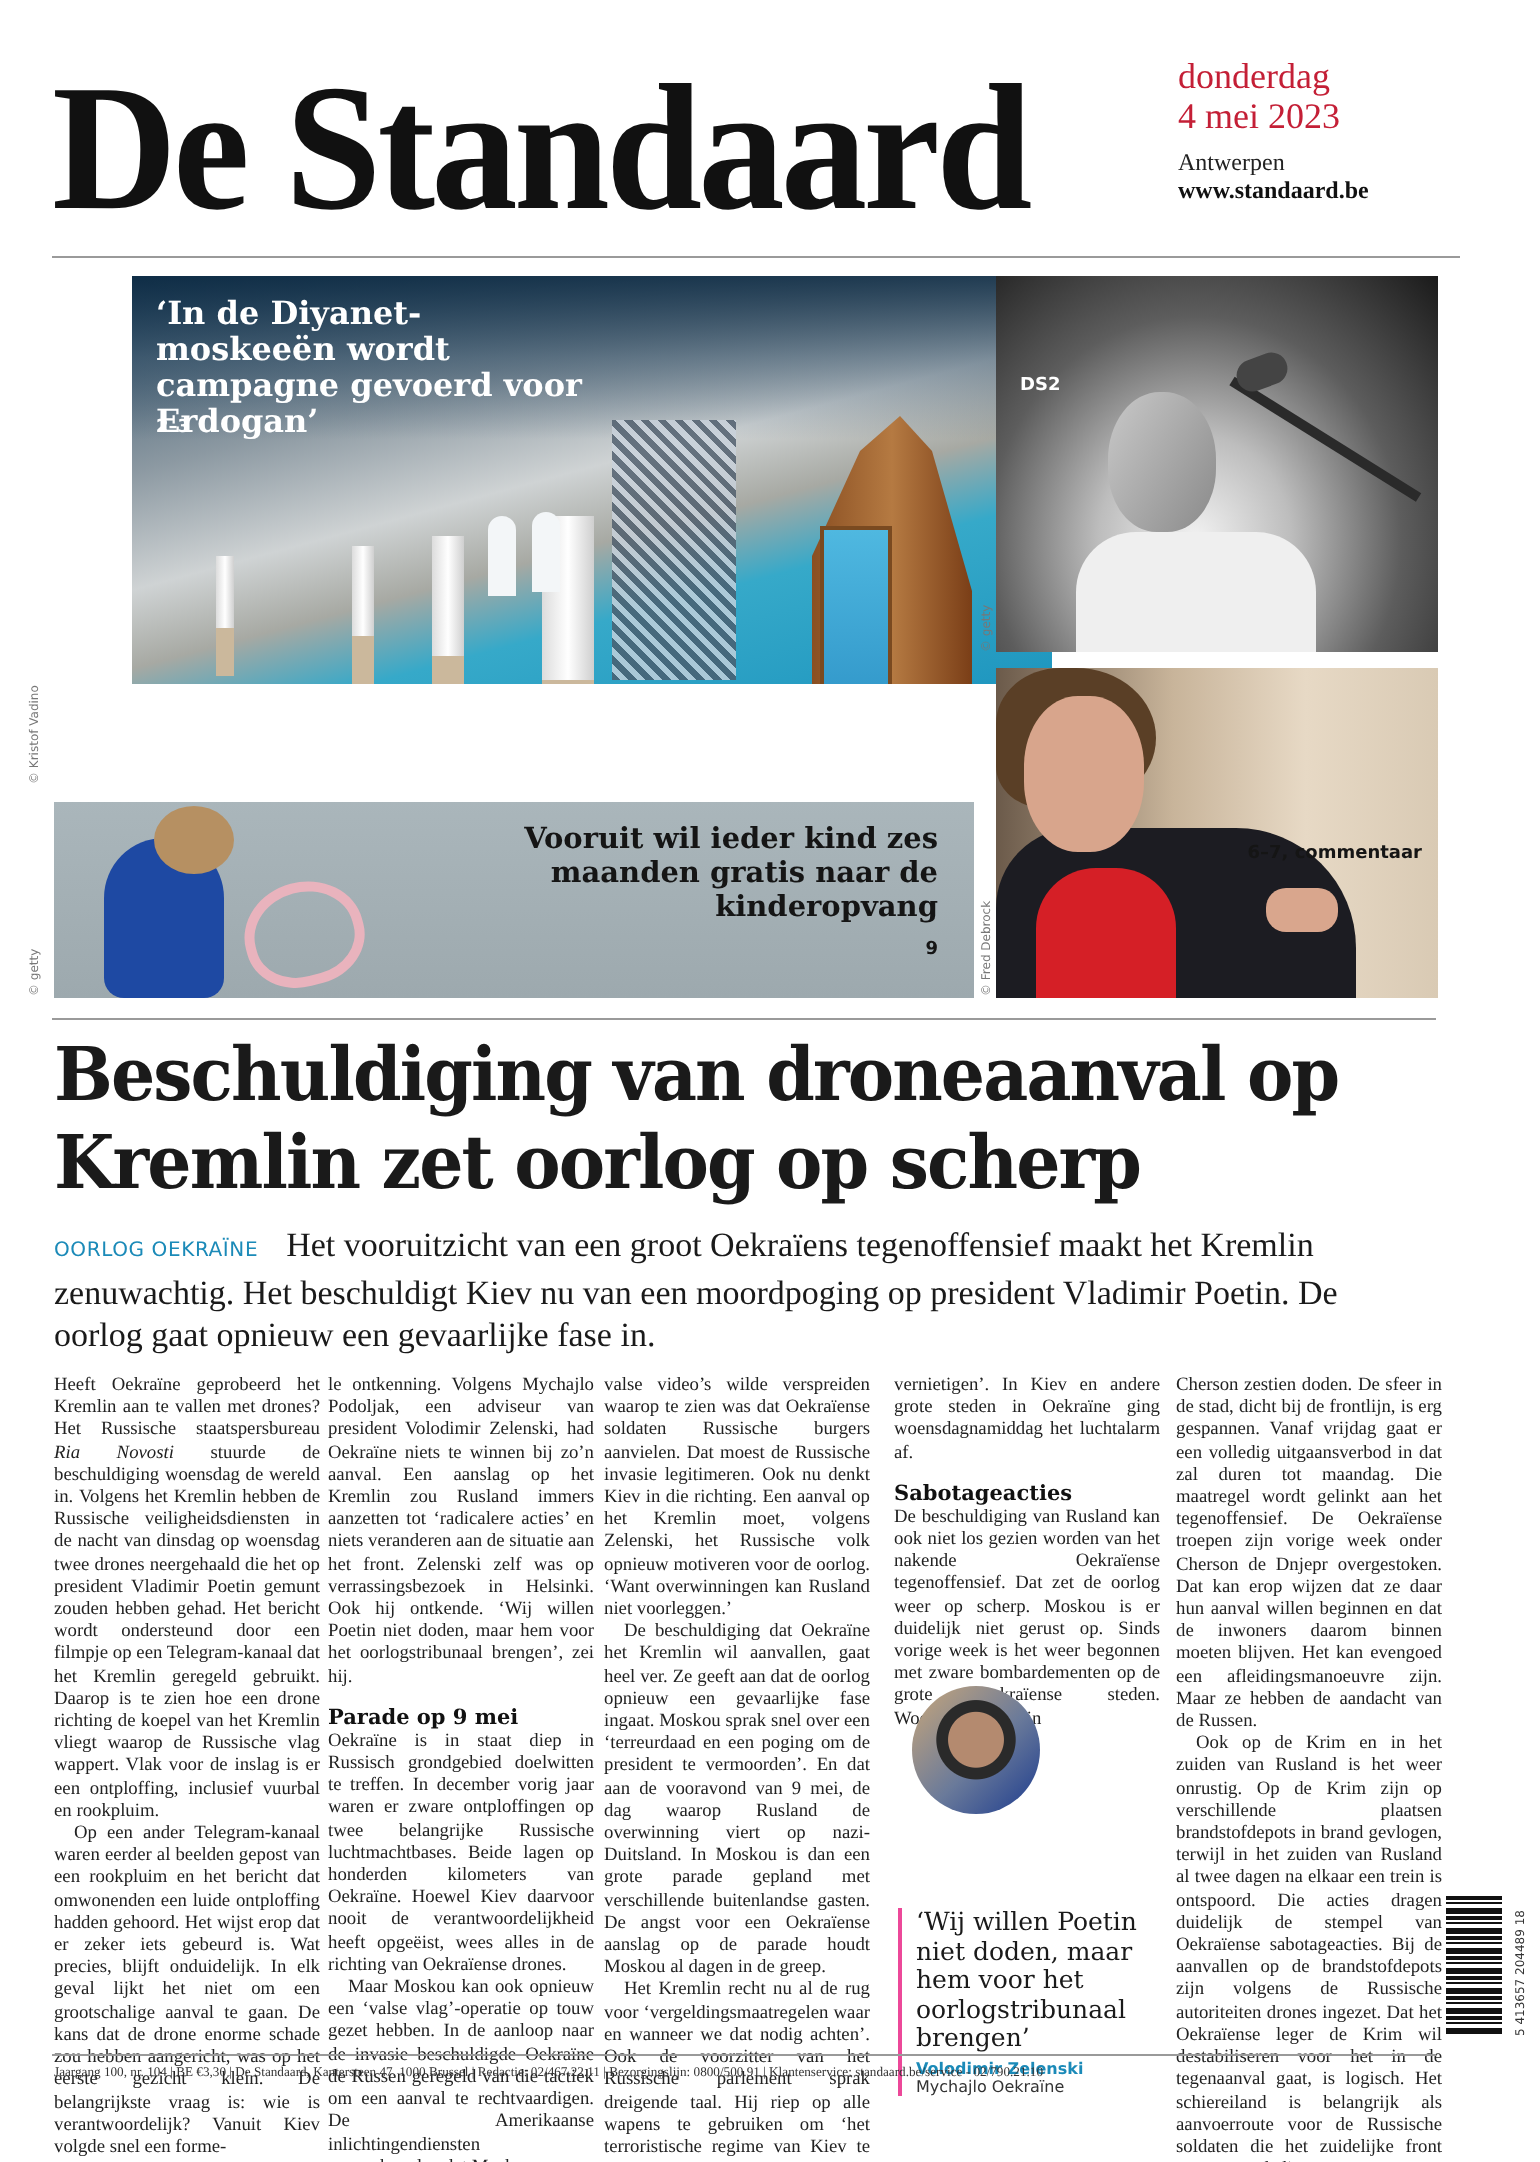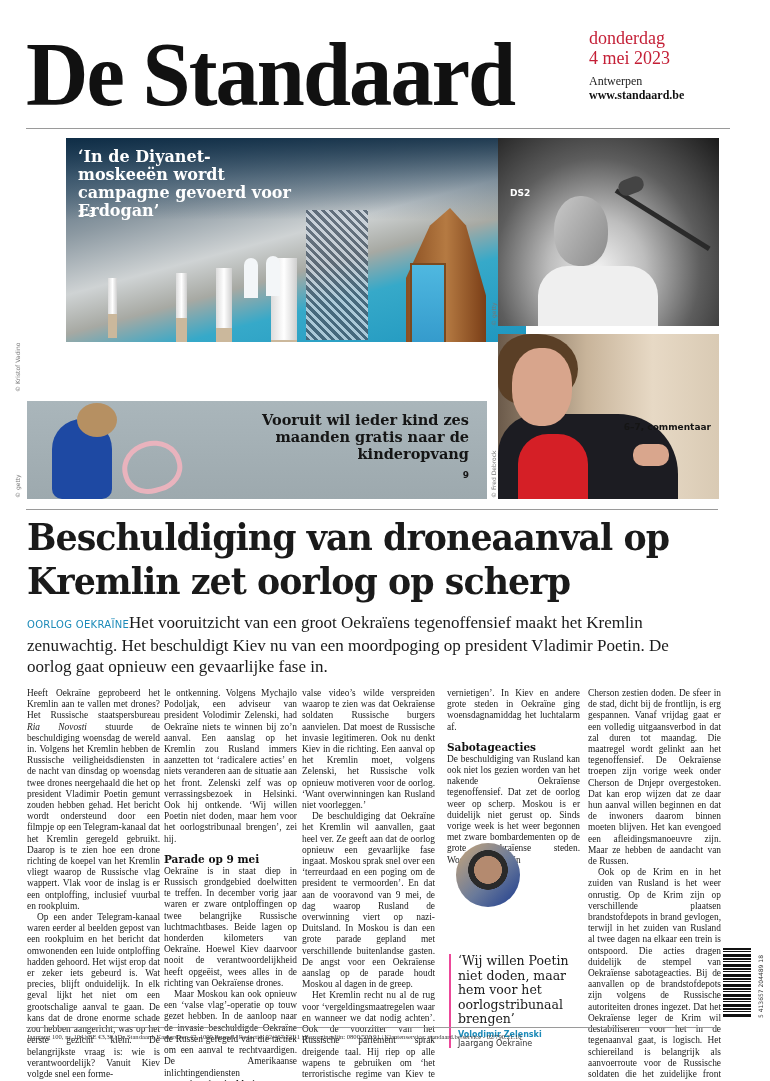--- a/index.html
+++ b/index.html
@@ -84,21 +84,21 @@
 
   .rule-mid { position: absolute; left: 26px; top: 509px; width: 692px; height: 1px; background: #9a9a9a; }
 
   
   .headline {
     position: absolute; left: 27px; top: 515px; width: 700px;
     font-family: "DejaVu Serif", serif; font-weight: 700; font-size: 37px; line-height: 44px; letter-spacing: -1px; color: #1a1a1a;
     transform: scaleX(0.94); transform-origin: left top;
   }
   .lead { position: absolute; left: 27px; top: 612px; width: 660px; font-family: "Liberation Serif", serif; font-size: 17px; line-height: 21px; color: #1a1a1a; }
-  .kicker { font-family: "DejaVu Sans", sans-serif; font-size: 10px; color: #1b8ab8; letter-spacing: 0.3px; margin-right: 0; }
+  .kicker { font-family: "DejaVu Sans", sans-serif; font-size: 10px; color: #1b8ab8; letter-spacing: 0.3px; margin-right: 14px; }
 
   
   .col { position: absolute; top: 688px; width: 133px; font-family: "Liberation Serif", serif; font-size: 9.4px; line-height: 11.2px; color: #222; text-align: justify; hyphens: manual; }
   .col p { margin: 0; }
   .col p.indent { text-indent: 10px; }
   .col h3 { font-family: "DejaVu Serif", serif; font-weight: 700; font-size: 10.5px; line-height: 13px; margin: 8px 0 0 0; color: #111; }
   .col em { font-style: italic; }
   .c1 { left: 27px; } .c2 { left: 164px; } .c3 { left: 302px; } .c4 { left: 447px; } .c5 { left: 588px; }
 
   .zel-photo { position: absolute; left: 456px; top: 843px; width: 64px; height: 64px; border-radius: 50%;
@@ -206,21 +206,21 @@
 <div class="col c4">
   <p>vernietigen’. In Kiev en andere grote steden in Oekraïne ging woensdagnamiddag het luchtalarm af.</p>
   <h3>Sabotageacties</h3>
   <p>De beschuldiging van Rusland kan ook niet los gezien worden van het nakende Oekraïense tegenoffensief. Dat zet de oorlog weer op scherp. Moskou is er duidelijk niet gerust op. Sinds vorige week is het weer begonnen met zware bombardementen op de grote Oekraïense steden. Woensdag vielen in</p>
 </div>
 
 <div class="zel-photo"></div>
 <div class="quote-box">
   <div class="quote-text">‘Wij willen Poetin niet doden, maar hem voor het oorlogstribunaal brengen’</div>
   <div class="quote-name">Volodimir Zelenski</div>
-  <div class="quote-role">Jaargang Oekraïne</div>
+  <div class="quote-role">Mychajlo Oekraïne</div>
 </div>
 
 <div class="col c5">
   <p>Cherson zestien doden. De sfeer in de stad, dicht bij de frontlijn, is erg gespannen. Vanaf vrijdag gaat er een volledig uitgaansverbod in dat zal duren tot maandag. Die maatregel wordt gelinkt aan het tegenoffensief. De Oekraïense troepen zijn vorige week onder Cherson de Dnjepr overgestoken. Dat kan erop wijzen dat ze daar hun aanval willen beginnen en dat de inwoners daarom binnen moeten blijven. Het kan evengoed een afleidingsmanoeuvre zijn. Maar ze hebben de aandacht van de Russen.</p>
   <p class="indent">Ook op de Krim en in het zuiden van Rusland is het weer onrustig. Op de Krim zijn op verschillende plaatsen brandstofdepots in brand gevlogen, terwijl in het zuiden van Rusland al twee dagen na elkaar een trein is ontspoord. Die acties dragen duidelijk de stempel van Oekraïense sabotageacties. Bij de aanvallen op de brandstofdepots zijn volgens de Russische autoriteiten drones ingezet. Dat het Oekraïense leger de Krim wil destabiliseren voor het in de tegenaanval gaat, is logisch. Het schiereiland is belangrijk als aanvoerroute voor de Russische soldaten die het zuidelijke front moeten verdedigen.</p>
 
 </div>
 
 <div class="barcode"></div>
 <div class="barcode-num">5 413657 204489 18</div>

